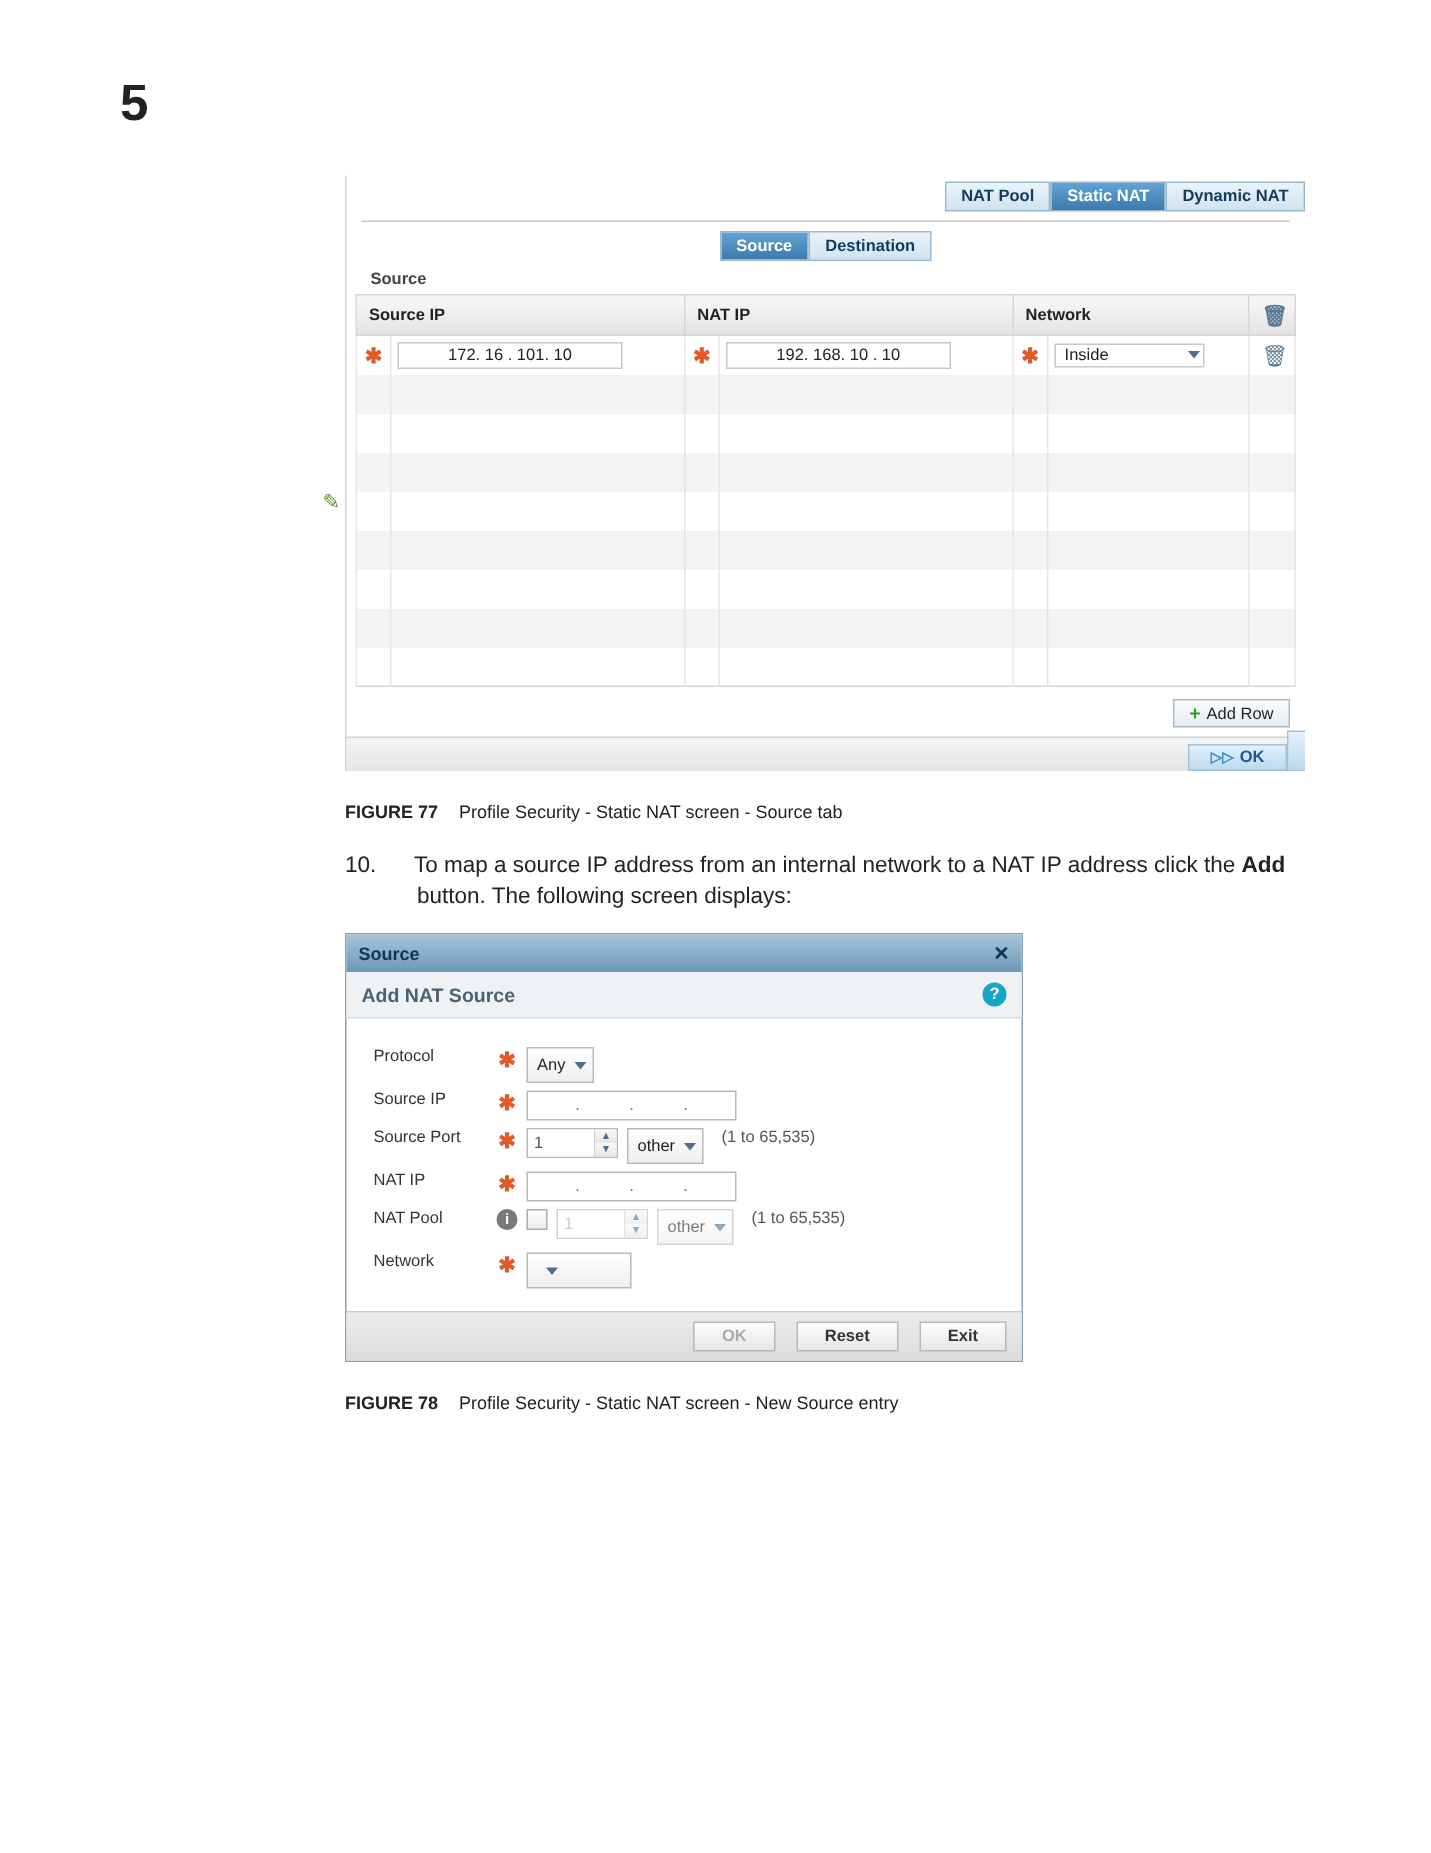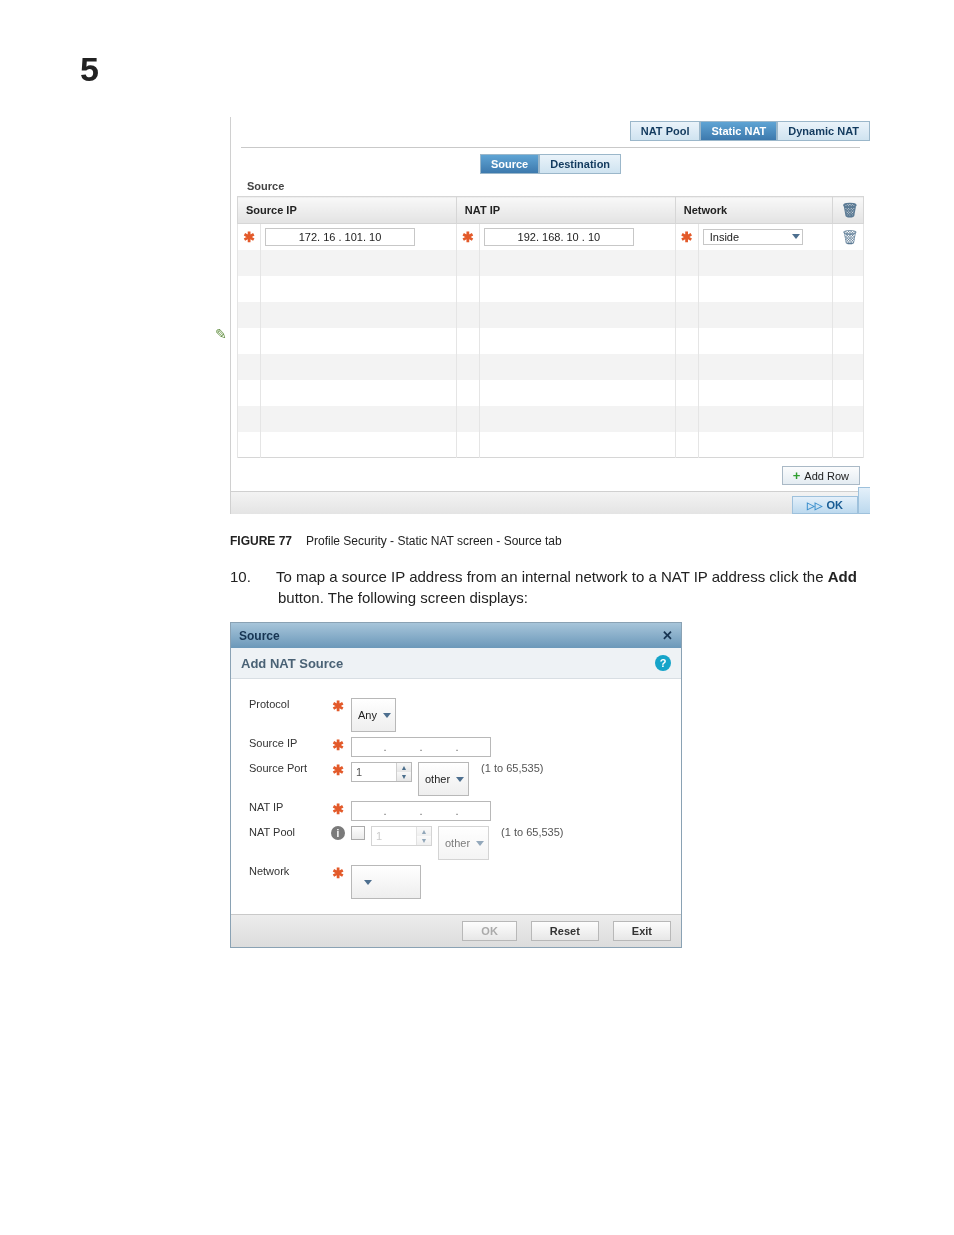--- a/index.html
+++ b/index.html
@@ -44,21 +44,21 @@
   
   .modal78 { width: 452px; margin-left: 140px; border: 1px solid #8aa2b4; background:#fff;}
   .modal-title { background: linear-gradient(#a7c5da,#6b98b9); color:#163452; font-size:12px; font-weight:bold; padding:5px 8px; display:flex; justify-content:space-between; align-items:center;}
   .closex { color:#163452; font-weight:bold; cursor:pointer; font-size:13px;}
   .modal-sub { background:#eef2f5; color:#4a6275; font-size:13px; font-weight:bold; padding:7px 10px; display:flex; justify-content:space-between; align-items:center; border-bottom:1px solid #d8dee3;}
   .helpq { width:16px; height:16px; border-radius:50%; background:#16a4c9; color:#fff; font-size:11px; font-weight:bold; display:inline-flex; align-items:center; justify-content:center;}
   .modal-body { padding: 14px 12px 10px 12px;}
   .fieldset-lbl { font-size:11px; font-weight:bold; color:#333; margin-bottom:2px; padding-left:4px;}
   .frow { display:flex; align-items:flex-start; font-size:11px; margin: 5px 0 5px 6px; gap:6px;}
   .frow .flabel { width:76px; color:#333; }
-  .sel { display:inline-flex; align-items:center; border:1px solid #b8b8b8; background:linear-gradient(#fff,#eee); padding:1px 4px 1px 6px; font-size:11px; gap:6px; height:34px;}
+  .sel { display:inline-flex; align-items:center; border:1px solid #b8b8b8; background:linear-gradient(#fff,#eee); padding:1px 4px 1px 6px; font-size:11px; gap:6px; height:24px;}
   .ip4 { display:inline-flex; border:1px solid #b8b8b8; background:#fff; height:20px; align-items:center; font-size:11px;}
   .ip4 span { width:30px; text-align:center; }
   .ip4 .dot { width:6px; text-align:center; color:#666;}
   .spin { display:inline-flex; border:1px solid #b8b8b8; background:#fff; height:20px;}
   .spin input { border:none; width:44px; font-size:11px; padding:0 4px; outline:none; color:#555;}
   .spin input:disabled { color:#aaa; background:#fff;}
   .spin .arrs { display:flex; flex-direction:column; border-left:1px solid #cfcfcf;}
   .spin .arrs div { width:14px; height:9px; display:flex; align-items:center; justify-content:center; font-size:7px; color:#4a6e8c; background:linear-gradient(#f8f8f8,#e6e6e6); cursor:pointer;}
   .hint { color:#555; font-size:11px; margin-left:6px;}
   .info-ico { width:14px; height:14px; border-radius:50%; background:#7a7a7a; color:#fff; font-size:10px; font-weight:bold; display:inline-flex; align-items:center; justify-content:center;}
@@ -306,13 +306,16 @@
           </span>
       </div>
     </div>
     <div class="modal-foot">
       <div class="mbtn dis">OK</div>
       <div class="mbtn">Reset</div>
       <div class="mbtn">Exit</div>
     </div>
   </div>
 
+  <div class="fig-caption">
+    <b>FIGURE 78</b><span>Profile Security - Static NAT screen - New Source entry</span>
+  </div>
 </div>
 
 </body></html>

